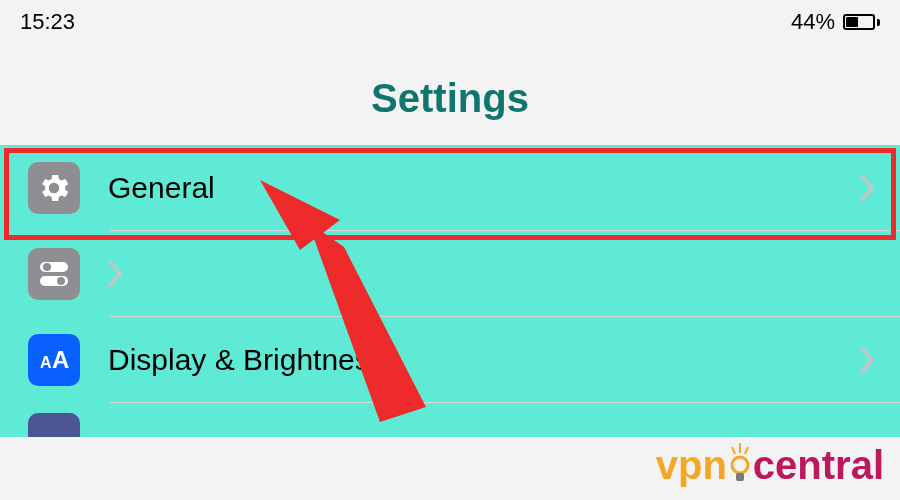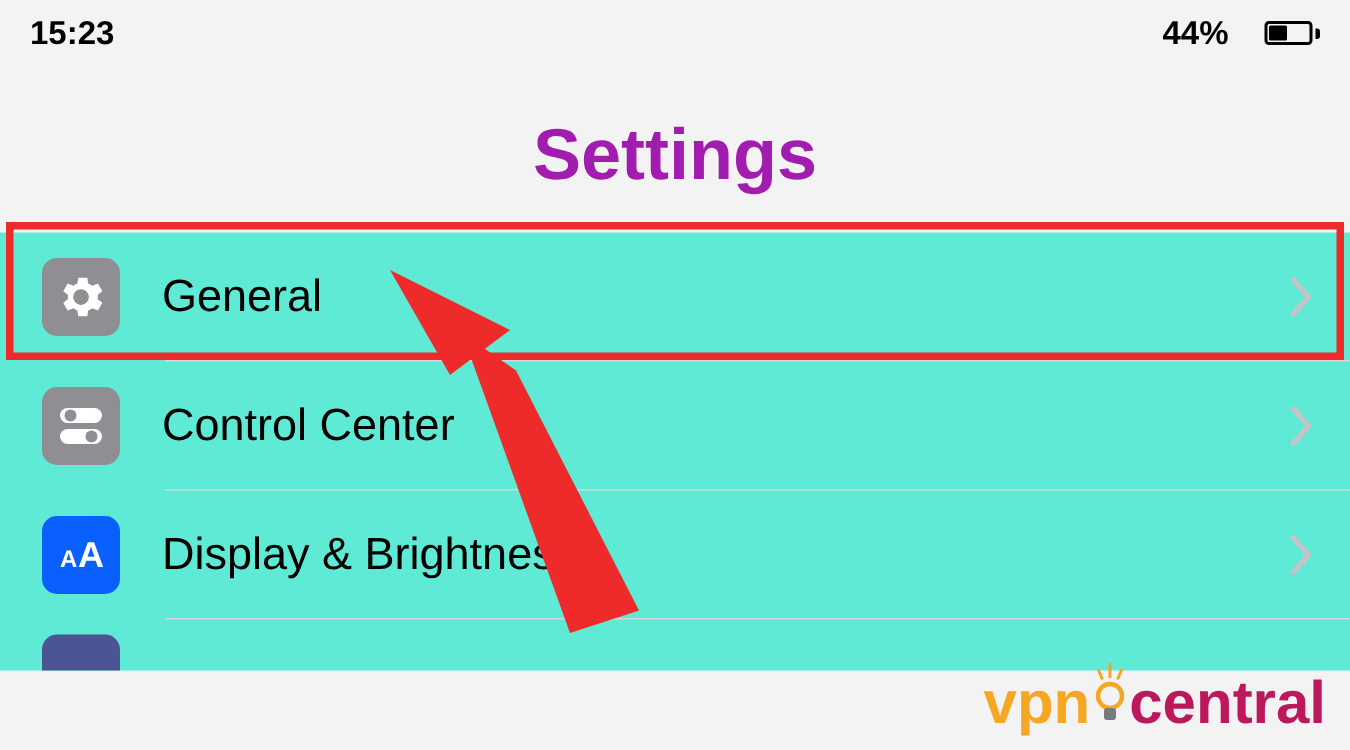--- a/index.html
+++ b/index.html
@@ -18,33 +18,33 @@
     width: 100%;
     display: flex;
     align-items: center;
     justify-content: space-between;
     padding: 0 20px;
     color: #000;
     font-size: 22px;
     font-weight: 500;
   }
   .status-left { display: flex; align-items: center; gap: 10px; }
-  .status-right { display: flex; align-items: center; gap: 24px; font-weight: bold; }
+  .status-right { display: flex; align-items: center; gap: 8px; }
   .signal-bars { display: flex; align-items: flex-end; gap: 2px; }
   .signal-bars span {
     display: block; width: 4px; background: #000; border-radius: 1px;
   }
   .signal-bars span:nth-child(1){height:7px}
   .signal-bars span:nth-child(2){height:11px}
   .signal-bars span:nth-child(3){height:15px}
   .signal-bars span:nth-child(4){height:19px; background:#aaa}
 
   .carrier { font-size: 22px; letter-spacing: 0.5px; }
   .wifi-icon svg { width: 24px; height: 24px; display: block; }
-  .time { font-size: 22px; font-weight: 700; }
+  .time { font-size: 22px; font-weight: 400; }
   .battery-pct { font-size: 22px; }
   .battery-icon { display:flex; align-items:center; }
   .battery-body {
     width: 32px; height: 16px; border: 2px solid #000; border-radius: 3px;
     position: relative; display: inline-block;
   }
   .battery-fill {
     position:absolute; left:1px; top:1px; bottom:1px;
     background:#000; border-radius:1px;
   }
@@ -52,23 +52,23 @@
     width:3px; height:7px; background:#000; border-radius:0 2px 2px 0;
     margin-left:2px;
   }
 
   
   .header {
     text-align: center;
     padding: 32px 0 24px 0;
   }
   .header-title {
-    font-size: 48px;
+    font-size: 40px;
     font-weight: 700;
-    color: #a21caf;
+    color: #0f766e;
     margin: 0;
   }
 
   
   .list {
     background: #5eead4;
   }
   .row {
     display: flex;
     align-items: center;
@@ -116,21 +116,21 @@
     pointer-events:none;
   }
 
   
   .watermark {
     position:absolute;
     right:16px; bottom:4px;
     font-size:40px;
     font-weight:600;
     pointer-events:none;
-    display:flex; align-items:center;
+    display:flex; 
   }
   .wm-vpn { color:#f5a623; font-weight:700; }
   .wm-central { color:#be185d; }
   .wm-plug { display:inline-block; margin:0 2px; }
 
   
   .row-icon svg { width: 36px; height: 36px; fill: #fff; }
 </style>
 </head>
 <body>
@@ -171,21 +171,20 @@
 
   <div class="row">
     <div class="row-icon icon-control">
       <svg viewBox="0 0 36 36">
         <rect x="4" y="6" width="28" height="10" rx="5" fill="#fff"></rect>
         <circle cx="11" cy="11" r="4" fill="#8e8e93"></circle>
         <rect x="4" y="20" width="28" height="10" rx="5" fill="#fff"></rect>
         <circle cx="25" cy="25" r="4" fill="#8e8e93"></circle>
       </svg>
     </div>
-    <div class="row-label">Control Center</div>
     <span class="chevron">
       <svg viewBox="0 0 10 18">
           <path d="M1 1l7 8-7 8" fill="none" stroke="#c5c5c9" stroke-width="2.5" stroke-linecap="round" stroke-linejoin="round"></path>
         </svg>
     </span>
     <div class="row-sep"></div>
   </div>
 
   <div class="row">
     <div class="row-icon icon-display">

